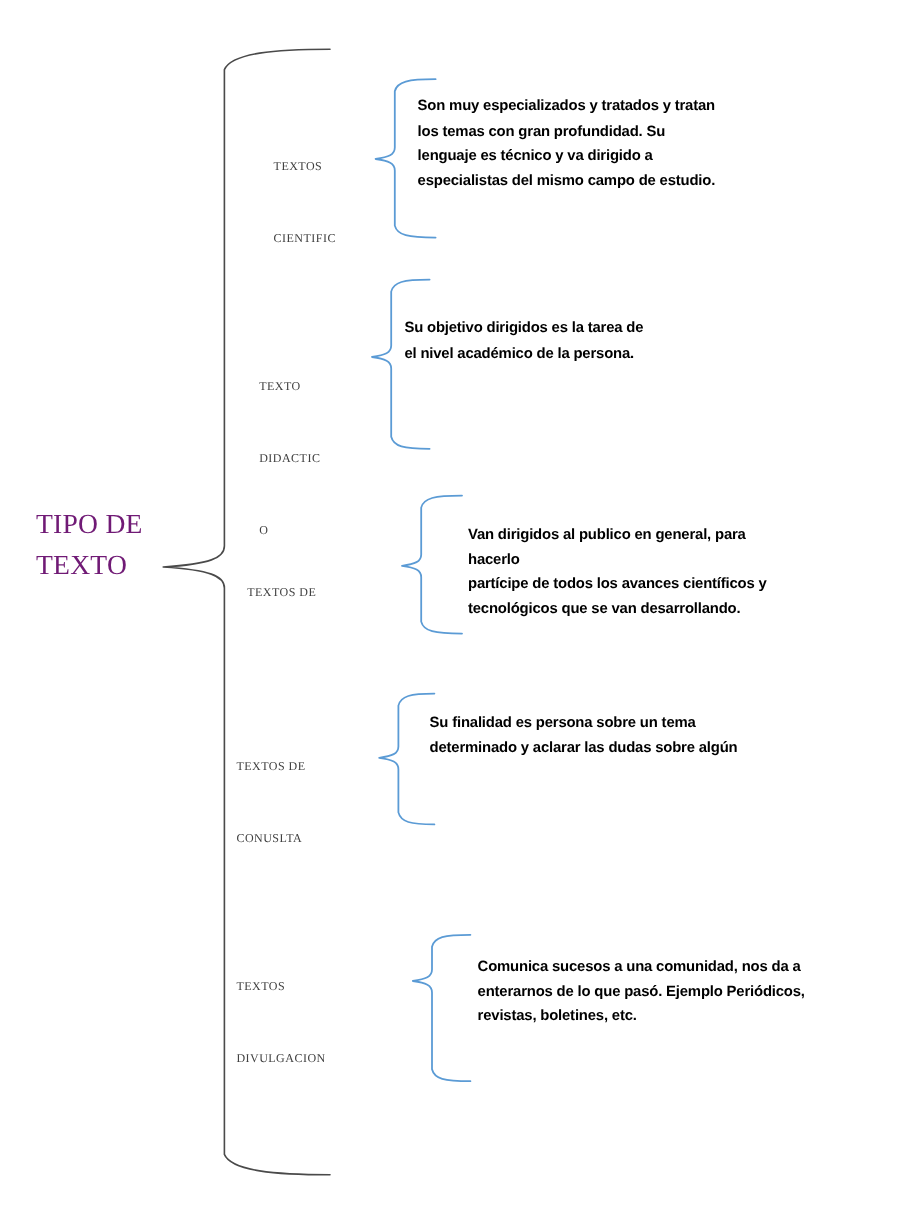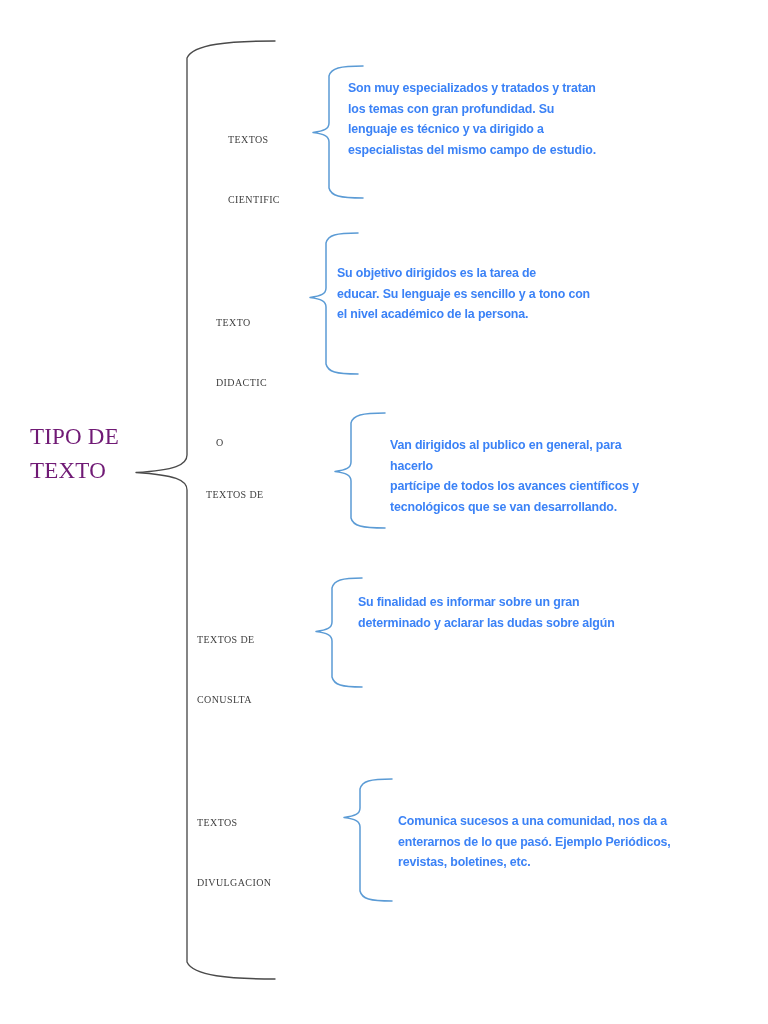--- a/index.html
+++ b/index.html
@@ -55,39 +55,39 @@
     white-space: pre-line;
   }
 
   
   .branch-body {
     position: absolute;
     font-family: "Liberation Sans", sans-serif;
     font-size: 12.4px;
     font-weight: 600;
     line-height: 20.5px;
-    color: #3b82f6;
+    color: #000000;
     letter-spacing: -0.15px;
   }
 
   
   #heading-1 { left: 200px; top: 95px;  width: 130px; text-align: left; text-indent: 28px; }
   #body-1    { left: 348px; top: 78px;  width: 252px; }
 
   #heading-2 { left: 200px; top: 278px; width: 130px; text-align: left; text-indent: 16px; }
   #body-2    { left: 337px; top: 263px; width: 262px; }
 
   #heading-3 { left: 200px; top: 450px; width: 140px; text-align: left; text-indent: 6px; }
   #body-3    { left: 390px; top: 435px; width: 275px; }
 
   #heading-4 { left: 197px; top: 595px; width: 140px; text-align: left; }
   #body-4    { left: 358px; top: 592px; width: 262px; }
 
   #heading-5 { left: 197px; top: 778px; width: 150px; text-align: left; }
-  #body-5    { left: 398px; top: 795px; width: 285px; margin-top: 16px; }
+  #body-5    { left: 398px; top: 795px; width: 285px; }
 
   .heading-line { display: block; }
 </style>
 </head>
 <body>
 
 <div id="diagram-canvas">
 
   <svg class="svg-layer" viewBox="0 0 768 1024">
 
@@ -169,39 +169,38 @@
     <span class="heading-line">especialistas del mismo campo de estudio.</span>
   </div>
 
   <div class="branch-heading" id="heading-2">
     <span class="heading-line">TEXTO</span>
     <span class="heading-line">DIDACTIC</span>
     <span class="heading-line">O</span>
   </div>
   <div class="branch-body" id="body-2">
     <span class="heading-line">Su objetivo dirigidos es la tarea de</span>
-    <span class="heading-line">educar. Su lenguaje es sencillo y a tono con</span>
     <span class="heading-line">el nivel académico de la persona.</span>
   </div>
 
   <div class="branch-heading" id="heading-3">
     <span class="heading-line">TEXTOS DE</span>
   </div>
   <div class="branch-body" id="body-3">
     <span class="heading-line">Van dirigidos al publico en general, para hacerlo</span>
     <span class="heading-line">partícipe de todos los avances científicos y</span>
     <span class="heading-line">tecnológicos que se van desarrollando.</span>
   </div>
 
   <div class="branch-heading" id="heading-4">
     <span class="heading-line">TEXTOS DE</span>
     <span class="heading-line">CONUSLTA</span>
   </div>
   <div class="branch-body" id="body-4">
-    <span class="heading-line">Su finalidad es informar sobre un gran</span>
+    <span class="heading-line">Su finalidad es persona sobre un tema</span>
     <span class="heading-line">determinado y aclarar las dudas sobre algún</span>
   </div>
 
   <div class="branch-heading" id="heading-5">
     <span class="heading-line">TEXTOS</span>
     <span class="heading-line">DIVULGACION</span>
   </div>
   <div class="branch-body" id="body-5">
     <span class="heading-line">Comunica sucesos a una comunidad, nos da a</span>
     <span class="heading-line">enterarnos de lo que pasó. Ejemplo Periódicos,</span>

